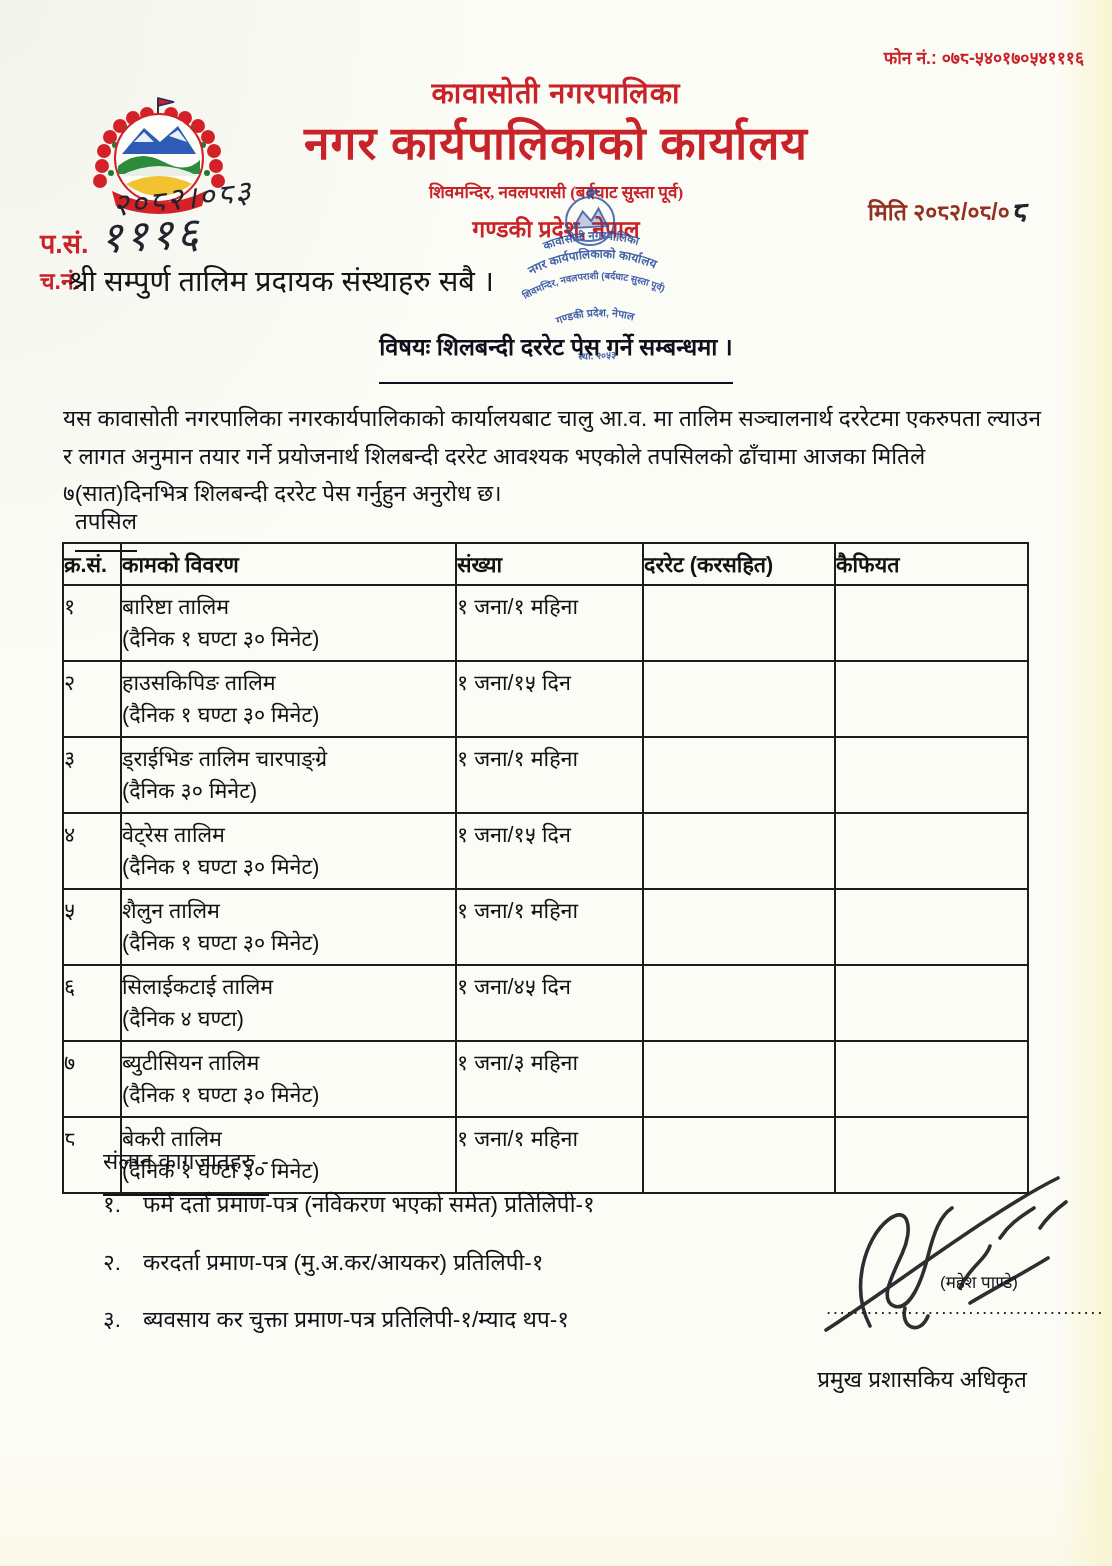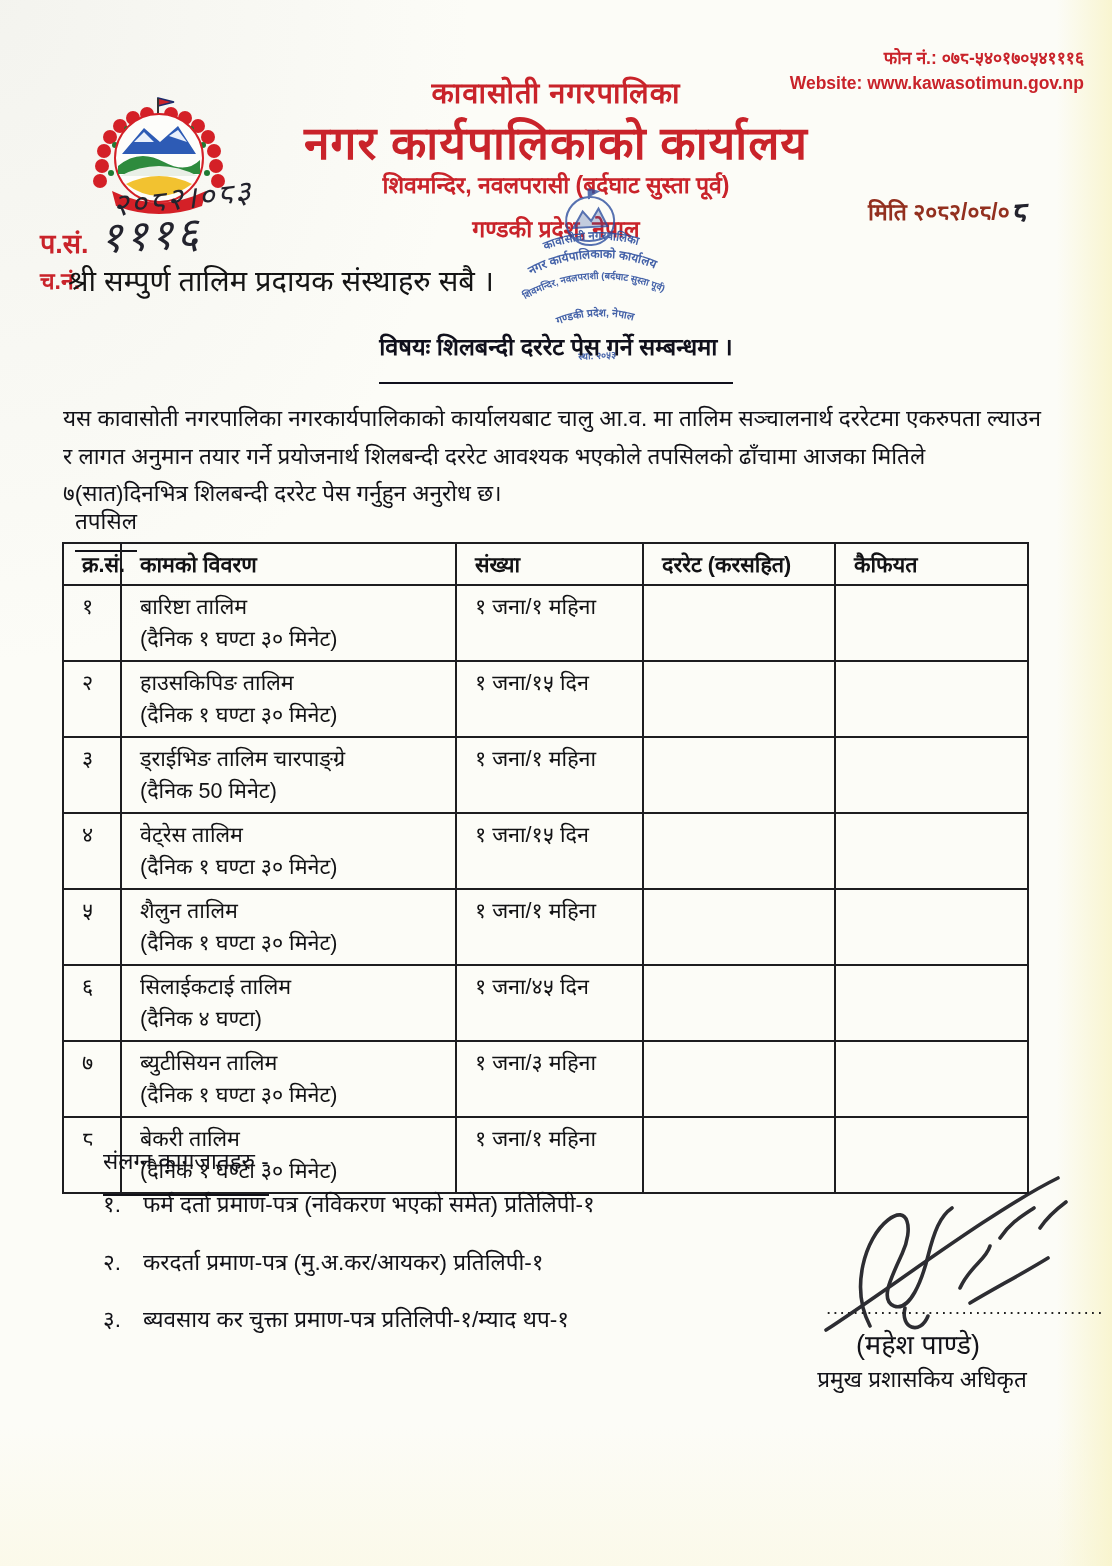--- a/index.html
+++ b/index.html
@@ -19,21 +19,21 @@
       radial-gradient(ellipse at 0% 0%, rgba(205,205,200,.18), rgba(205,205,200,0) 30%),
       #fcfcf7;
   }
   .abs{position:absolute;}
   .red{color:#c9232a;}
   .center{left:0;right:0;text-align:center;}
 
   
   .muni-name{top:72px;font-size:29px;font-weight:bold;letter-spacing:1px;}
   .office-name{top:110px;font-size:46px;font-weight:bold;letter-spacing:1px;}
-  .addr1{top:168px;font-size:23px;font-weight:bold;}
+  .addr1{top:180px;font-size:17px;font-weight:bold;font-family:Liberation Serif, serif;}
   .addr2{top:212px;font-size:23px;font-weight:bold;}
 
   .contact{top:46px;right:28px;text-align:right;font-size:17.5px;line-height:25px;font-weight:bold;color:#c9232a;}
   .date-line{top:188px;left:868px;font-size:23px;font-weight:bold;color:#93301f;white-space:nowrap;}
 
   .handwriting{
     font-family:"DejaVu Serif","Liberation Serif",serif;
     font-style:italic;
     color:#23232d;
   }
@@ -61,35 +61,35 @@
 
   
   table.schedule{
     position:absolute;top:542px;left:62px;
     border-collapse:collapse;table-layout:fixed;width:965px;
     font-size:21.5px;color:#121214;
   }
   table.schedule th,table.schedule td{
     border:2px solid #1d1d20;
     text-align:left;vertical-align:top;
-    padding:5px 18px;
+    padding:5px 0;
   }
   table.schedule th{font-weight:bold;height:30px;}
   table.schedule td{height:58px;line-height:32px;}
   td.sn{padding-left:12px;}
 
   
   .attach-title{top:1145px;left:103px;font-size:22.5px;color:#121218;border-bottom:2px solid #121218;padding-bottom:18px;}
   .attach-item{left:103px;font-size:22.5px;color:#121218;display:flex;gap:22px;}
   .ai-0{top:1188px;} .ai-1{top:1246px;} .ai-2{top:1303px;}
 
   
   .sig-svg{top:1168px;left:808px;width:270px;height:175px;}
   .dotted{top:1297px;left:826px;font-size:19px;letter-spacing:1.5px;color:#222;}
-  .sig-name{top:1325px;left:818px;width:200px;text-align:center;font-size:27px;color:#121218;}
+  .sig-name{top:1270px;left:818px;width:200px;text-align:right;font-size:17px;color:#121218;}
   .sig-title{top:1363px;left:762px;width:320px;text-align:center;font-size:22.5px;color:#121218;}
 </style>
 </head>
 <body>
 
 <div class="page">
 
   <svg class="abs" style="top:96px;left:74px;" width="170" height="128" viewBox="0 0 170 128" aria-hidden="true">
 
     <path d="M84 16 L84 2 L100 6 L84 10" fill="#c9232a" stroke="#1a2a6b" stroke-width="1.5"></path>
@@ -135,21 +135,20 @@
     <path d="M38 95 Q85 118 132 95 L128 110 Q85 126 42 110 Z" fill="#d42027"></path>
   </svg>
 
   <div class="abs center muni-name red">कावासोती नगरपालिका</div>
   <div class="abs center office-name red">नगर कार्यपालिकाको कार्यालय</div>
   <div class="abs center addr1 red">शिवमन्दिर, नवलपरासी (बर्दघाट सुस्ता पूर्व)</div>
   <div class="abs center addr2 red">गण्डकी प्रदेश, नेपाल</div>
 
   <div class="abs contact">
     <div>फोन नं.: ०७८-५४०१७०५४१११६</div>
-    <div>Website: www.kawasotimun.gov.np</div>
   </div>
 
   <div class="abs date-line">
     <span>मिति २०८२/०८/०</span><span class="hw-date8">८</span>
   </div>
 
   <div class="abs handwriting hw-dispatch">२०८२।०८३</div>
   <div class="abs ref-label red">प.सं.</div>
   <div class="abs handwriting ref-value">१११६</div>
   <div class="abs disp-label red">च.नं.</div>
@@ -221,21 +220,21 @@
             <div>(दैनिक १ घण्टा ३० मिनेट)</div>
           </td>
         <td>१ जना/१५ दिन</td>
         <td></td>
         <td></td>
       </tr>
       <tr>
         <td class="sn">३</td>
         <td>
             <div>ड्राईभिङ तालिम चारपाङ्ग्रे</div>
-            <div>(दैनिक 50 मिनेट)</div>
+            <div>(दैनिक ३० मिनेट)</div>
           </td>
         <td>१ जना/१ महिना</td>
         <td></td>
         <td></td>
       </tr>
       <tr>
         <td class="sn">४</td>
         <td>
             <div>वेट्रेस तालिम</div>
             <div>(दैनिक १ घण्टा ३० मिनेट)</div>

